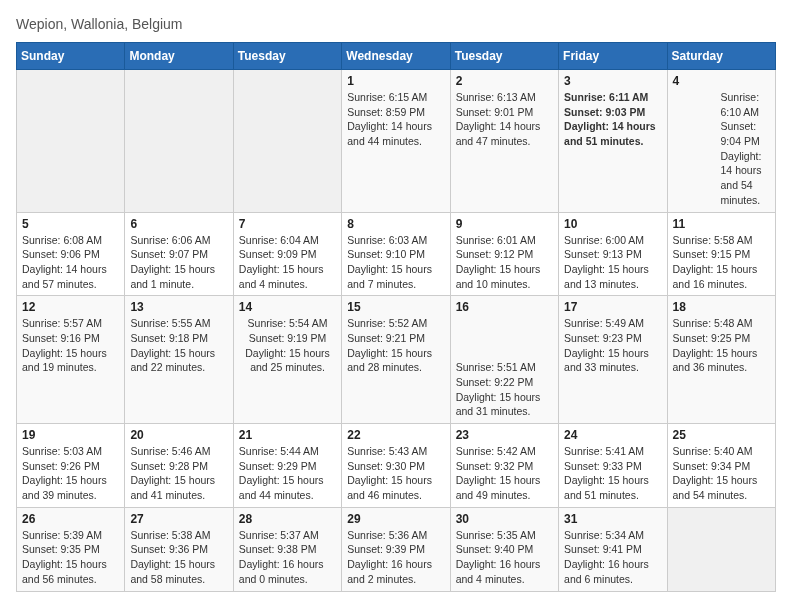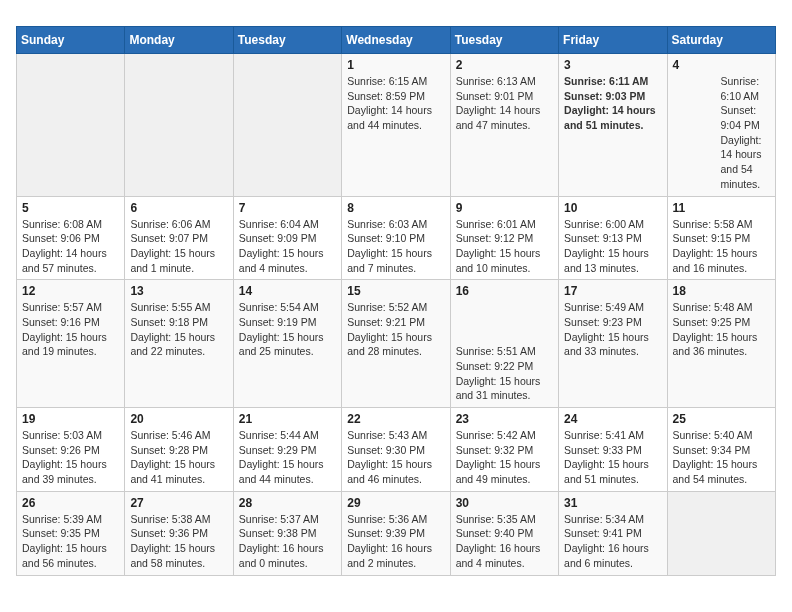--- a/index.html
+++ b/index.html
@@ -77,20 +77,21 @@
     }
     .empty-cell {
       background: #f0f0f0 !important;
     }
   </style>
 </head>
 <body>
 
 <div class="header">
   <div class="title-section">
+    <div class="location">Wepion, Wallonia, Belgium</div>
   </div>
 </div>
 
 <table class="calendar">
   <thead>
     <tr>
     <th>Sunday</th>
         <th>Monday</th>
         <th>Tuesday</th>
         <th>Wednesday</th>
@@ -194,21 +195,21 @@
         </td>
         <td>
           <span class="day-number">13</span>
           <div class="day-info" style="white-space: pre-line;">Sunrise: 5:55 AM
 Sunset: 9:18 PM
 Daylight: 15 hours
 and 22 minutes.</div>
         </td>
         <td>
           <span class="day-number">14</span>
-          <div class="day-info" style="white-space: pre-line;">Sunrise: 5:54 AM
+          <div class="day-info" style="white-space: pre-line; text-align: center;">Sunrise: 5:54 AM
 Sunset: 9:19 PM
 Daylight: 15 hours
 and 25 minutes.</div>
         </td>
         <td>
           <span class="day-number">15</span>
           <div class="day-info" style="white-space: pre-line;">Sunrise: 5:52 AM
 Sunset: 9:21 PM
 Daylight: 15 hours
 and 28 minutes.</div>

